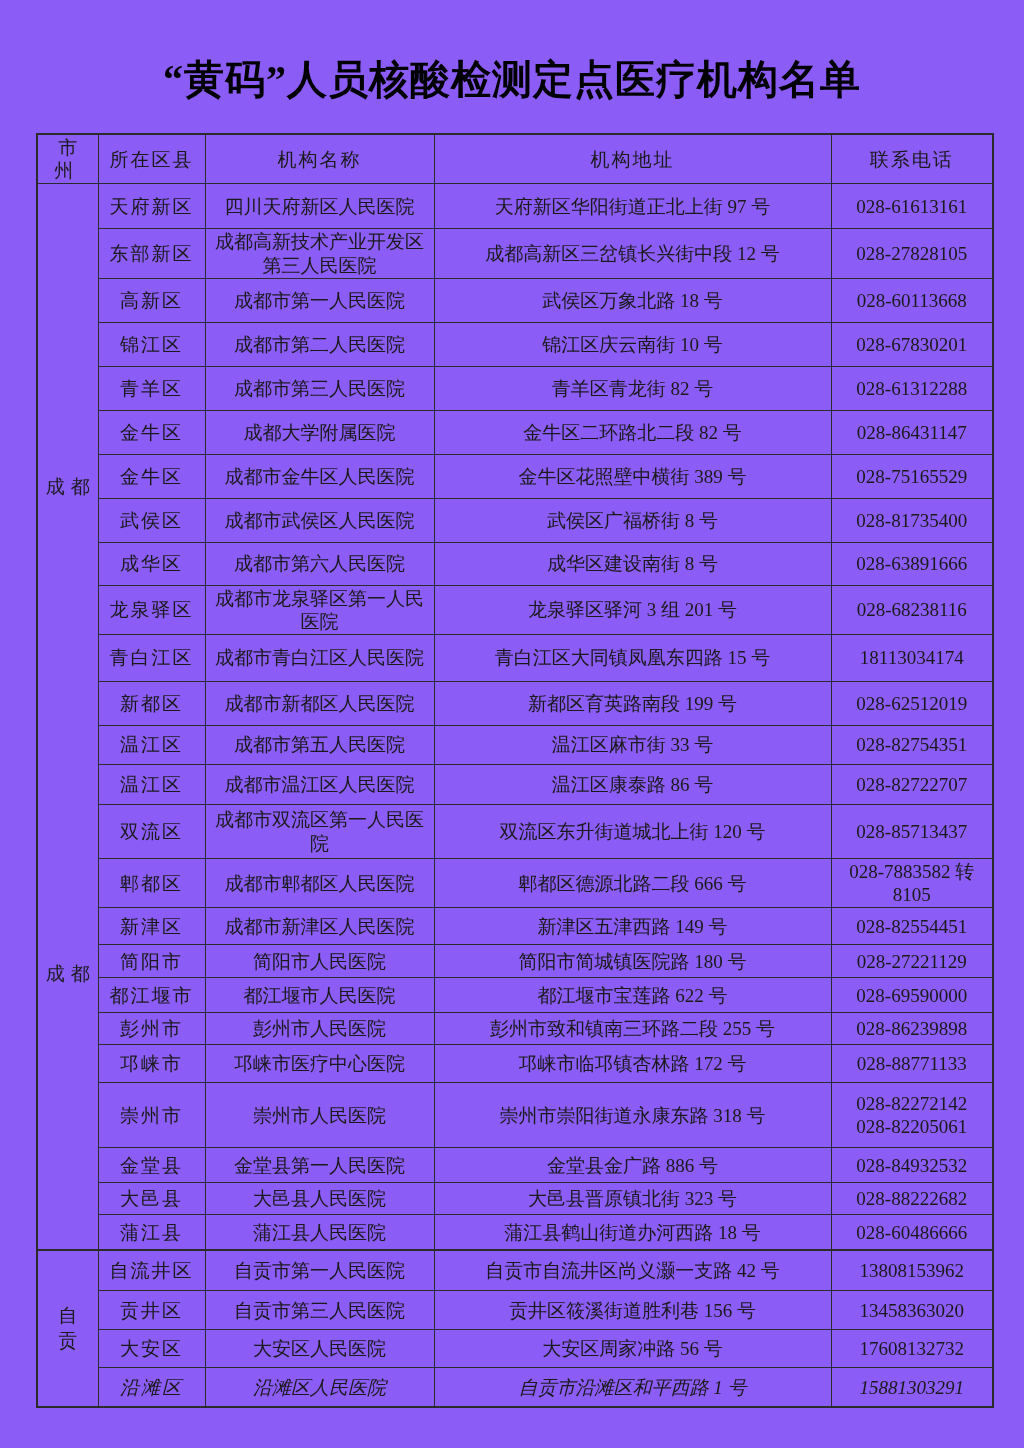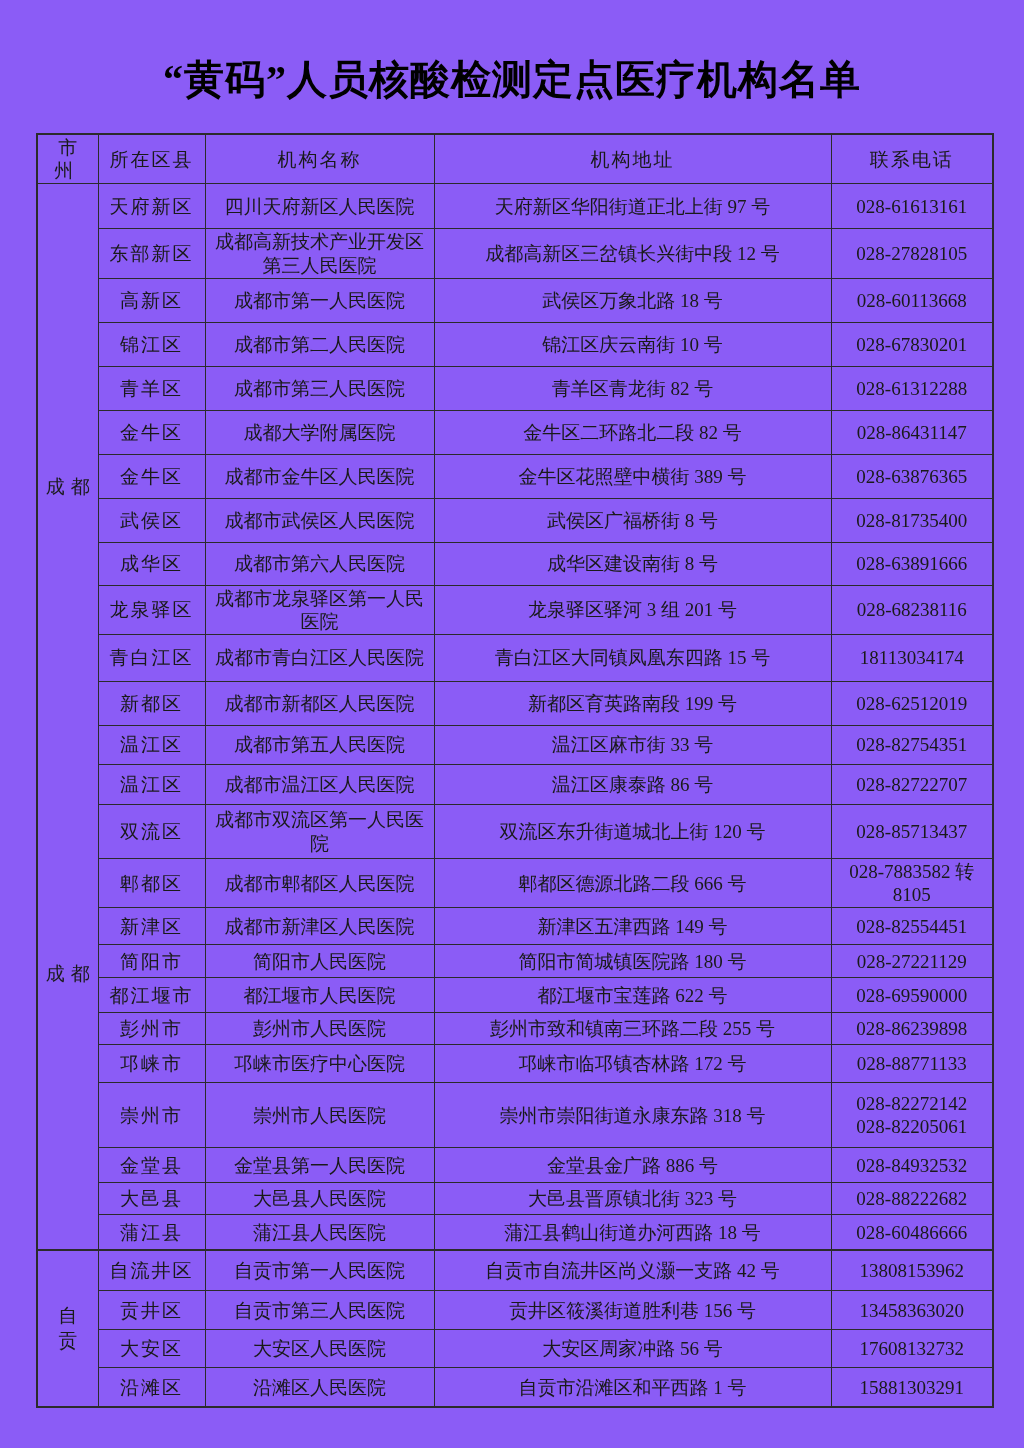--- a/index.html
+++ b/index.html
@@ -149,21 +149,21 @@
         <tr style="height: 44px;">
           <td class="cell-district">金牛区</td>
           <td class="cell-name">成都大学附属医院</td>
           <td class="cell-address">金牛区二环路北二段 82 号</td>
           <td class="cell-phone">028-86431147</td>
         </tr>
         <tr style="height: 44px;">
           <td class="cell-district">金牛区</td>
           <td class="cell-name">成都市金牛区人民医院</td>
           <td class="cell-address">金牛区花照壁中横街 389 号</td>
-          <td class="cell-phone">028-63876365</td>
+          <td class="cell-phone">028-75165529</td>
         </tr>
         <tr style="height: 44px;">
           <td class="cell-district">武侯区</td>
           <td class="cell-name">成都市武侯区人民医院</td>
           <td class="cell-address">武侯区广福桥街 8 号</td>
           <td class="cell-phone">028-81735400</td>
         </tr>
         <tr style="height: 43px;">
           <td class="cell-district">成华区</td>
           <td class="cell-name">成都市第六人民医院</td>
@@ -280,21 +280,21 @@
           <td class="cell-name">自贡市第三人民医院</td>
           <td class="cell-address">贡井区筱溪街道胜利巷 156 号</td>
           <td class="cell-phone">13458363020</td>
         </tr>
         <tr style="height: 38px;">
           <td class="cell-district">大安区</td>
           <td class="cell-name">大安区人民医院</td>
           <td class="cell-address">大安区周家冲路 56 号</td>
           <td class="cell-phone">17608132732</td>
         </tr>
-        <tr style="height: 39px;">
+        <tr style="height: 39px; font-style: italic;">
           <td class="cell-district">沿滩区</td>
           <td class="cell-name">沿滩区人民医院</td>
           <td class="cell-address">自贡市沿滩区和平西路 1 号</td>
           <td class="cell-phone">15881303291</td>
         </tr>
       </tbody>
   </table>
 </div>
 
 </body></html>

